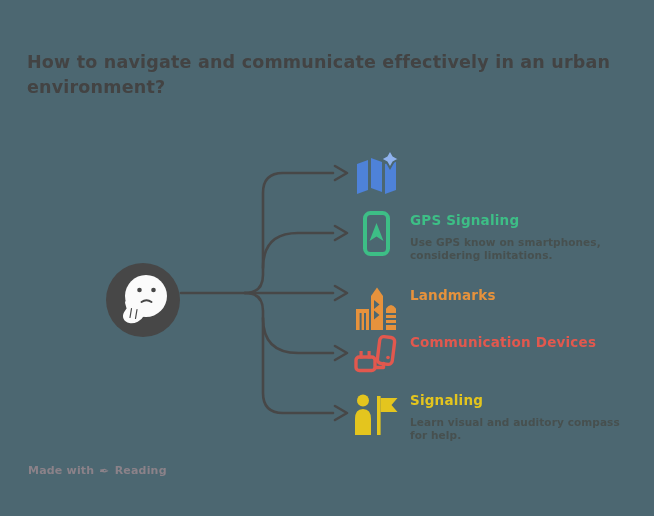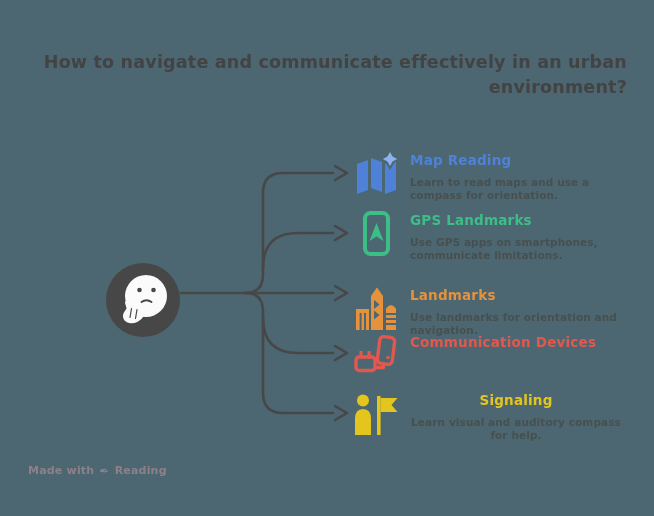--- a/index.html
+++ b/index.html
@@ -1,21 +1,21 @@
 <!DOCTYPE html>
 <html><head>
 <meta charset="utf-8">
 <style>
   html,body{margin:0;padding:0;}
   body{font-family:"DejaVu Sans","Liberation Sans",sans-serif;}
   .canvas{
     position:relative;width:654px;height:516px;background:#4C6771;overflow:hidden;
   }
   .title{
-    position:absolute;top:50px;left:27px;width:600px;text-align:right;
+    position:absolute;top:50px;left:27px;width:600px;text-align:left;
     font-size:17.5px;font-weight:bold;color:#434343;line-height:1.45;
     letter-spacing:.2px;
   }
   .connectors{position:absolute;left:0;top:0;pointer-events:none;}
   .center-node{position:absolute;left:106px;top:263px;width:74px;height:74px;}
   .item{
     position:absolute;left:352px;width:266px;display:flex;gap:10px;align-items:flex-start;
   }
   .item .iconbox{flex:0 0 48px;height:48px;color:var(--accent);}
   .item .txt{flex:1;padding-top:4px;}
@@ -71,57 +71,52 @@
 
   <div class="item" style="top: 150px; --accent: #4E82D9; --accent2: #8FB2EE;">
     <div class="iconbox">
       <svg width="48" height="48" viewBox="0 0 48 48">
         <path fill="currentColor" d="M5 14 L16 10 V40 L5 44 Z"></path>
         <path fill="currentColor" d="M19 8 L30 12 V42 L19 38 Z"></path>
         <path fill="currentColor" d="M33 14 L44 10 V40 L33 44 Z"></path>
         <path fill="var(--accent2)" stroke="#4C6771" stroke-width="2" d="M38 0 L41.3 5.8 L47 9 L41.3 12.2 L38 18 L34.7 12.2 L29 9 L34.7 5.8 Z"></path>
       </svg>
     </div>
-    <div class="txt">
-      <div class="heading">Map Reading</div>
-      <p class="desc">Learn to read maps and use a compass for orientation.</p>
-    </div>
   </div>
 
   <div class="item" style="top: 210px; --accent: #3DBE86; --accent2: #3DBE86;">
     <div class="iconbox">
       <svg width="48" height="48" viewBox="0 0 48 48">
         <rect x="13" y="3" width="23" height="41" rx="5.5" fill="none" stroke="currentColor" stroke-width="4"></rect>
         <path fill="currentColor" d="M24.5 13 L31.5 31 L24.5 26.5 L17.5 31 Z"></path>
       </svg>
     </div>
     <div class="txt">
-      <div class="heading">GPS Landmarks</div>
-      <p class="desc">Use GPS apps on smartphones, communicate limitations.</p>
+      <div class="heading">GPS Signaling</div>
+      <p class="desc">Use GPS know on smartphones, considering limitations.</p>
     </div>
   </div>
 
   <div class="item" style="top: 270px; margin-top: 15px; --accent: #E6923C; --accent2: #E6923C;">
     <div class="iconbox">
       <svg width="48" height="48" viewBox="0 0 48 48">
         <rect x="4" y="24" width="13" height="21" fill="currentColor"></rect>
         <rect x="7.6" y="28" width="2" height="17" fill="#4C6771"></rect>
         <rect x="12" y="28" width="2" height="17" fill="#4C6771"></rect>
         <path fill="currentColor" d="M19 45 V11 L25 2.5 L31 11 V45 Z"></path>
         <path fill="#4C6771" d="M22 15 L27.5 19.5 L22 24 Z"></path>
         <path fill="#4C6771" d="M22 25.5 L27.5 30 L22 34.5 Z"></path>
         <path fill="currentColor" d="M34 45 V23.5 Q39 16.5 44 23.5 V45 Z"></path>
         <rect x="34" y="28" width="10" height="2" fill="#4C6771"></rect>
         <rect x="34" y="33" width="10" height="2" fill="#4C6771"></rect>
         <rect x="34" y="38" width="10" height="2" fill="#4C6771"></rect>
       </svg>
     </div>
     <div class="txt">
       <div class="heading">Landmarks</div>
-      <p class="desc">Use landmarks for orientation and navigation.</p>
     </div>
   </div>
 
   <div class="item" style="top: 332px; --accent: #E2584E; --accent2: #E2584E;">
     <div class="iconbox">
       <svg width="48" height="48" viewBox="0 0 48 48">
         <g fill="none" stroke="currentColor" stroke-width="3.4" stroke-linejoin="round" stroke-linecap="round">
           <rect x="26.5" y="5" width="15" height="27" rx="4" transform="rotate(7 34 18.5)"></rect>
           <rect x="4" y="25" width="19" height="13.5" rx="3.2"></rect>
           <path d="M23.5 35.5 H31.5 V31.5"></path>
@@ -129,21 +124,21 @@
         <rect x="7.5" y="19" width="3.2" height="7.5" fill="currentColor"></rect>
         <rect x="15.5" y="19" width="3.2" height="7.5" fill="currentColor"></rect>
         <circle cx="36" cy="25.5" r="1.8" fill="currentColor"></circle>
       </svg>
     </div>
     <div class="txt">
       <div class="heading">Communication Devices</div>
     </div>
   </div>
 
-  <div class="item" style="top: 390px; text-align: center; --accent: #E4C51E; --accent2: #E4C51E;">
+  <div class="item" style="top: 390px; --accent: #E4C51E; --accent2: #E4C51E;">
     <div class="iconbox">
       <svg width="48" height="48" viewBox="0 0 48 48">
         <circle cx="11" cy="10.5" r="6" fill="currentColor"></circle>
         <path fill="currentColor" d="M3 45 V29 Q3 19 11 19 Q19 19 19 29 V45 Z"></path>
         <rect x="25" y="6" width="3.6" height="39" fill="currentColor"></rect>
         <path fill="currentColor" d="M28.6 8 H45.5 L39.5 15 L45.5 22 H28.6 Z"></path>
       </svg>
     </div>
     <div class="txt">
       <div class="heading">Signaling</div>

